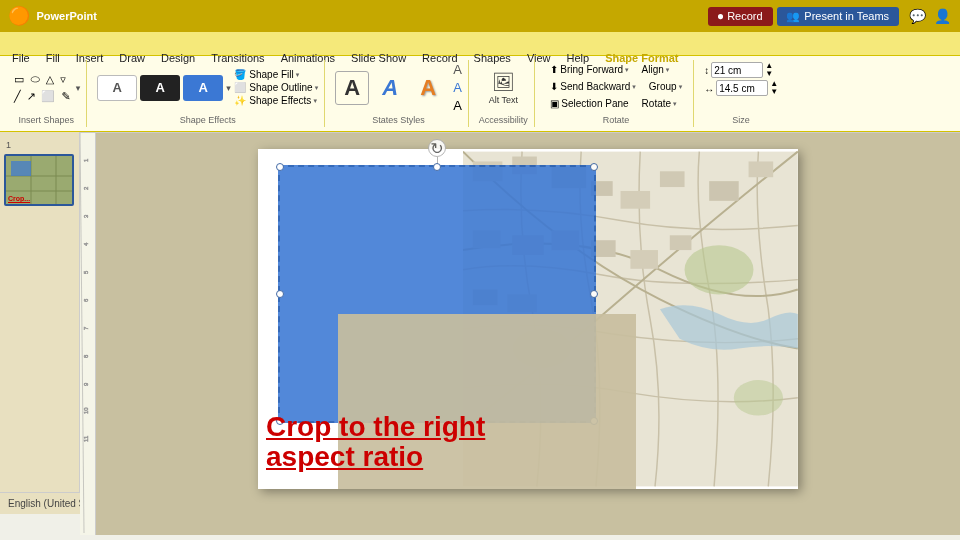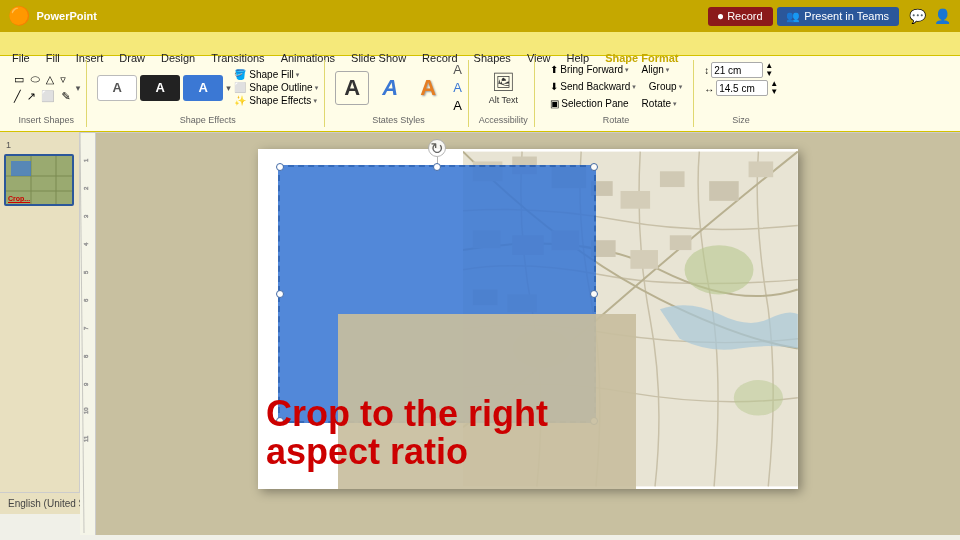--- a/index.html
+++ b/index.html
@@ -539,21 +539,21 @@
             <div class="handle tr"></div>
             <div class="handle ml"></div>
             <div class="handle mr"></div>
             <div class="handle bl"></div>
             <div class="handle bc"></div>
             <div class="handle br"></div>
           </div>
 
           <div style="position:absolute; left:80px; top:165px; width:298px; height:175px; background:#c8be9e; opacity:0.92; z-index:3;"></div>
 
-          <div style="position:absolute; bottom:18px; left:8px; z-index:20; font-size:36px; font-weight:900; color:#cc0000; line-height:1.05; width:295px;">Crop to the right aspect ratio</div>
+          <div style="position:absolute; bottom:18px; left:8px; z-index:20; font-size:28px; font-weight:900; color:#cc0000; text-decoration:underline; line-height:1.05; width:295px;">Crop to the right aspect ratio</div>
 
         </div>
       </div>
     </div>
   </div>
 </div>
 
 <div class="status-bar">
   <div style="display:flex; align-items:center; gap:8px;">
     <span>English (United States)</span>

